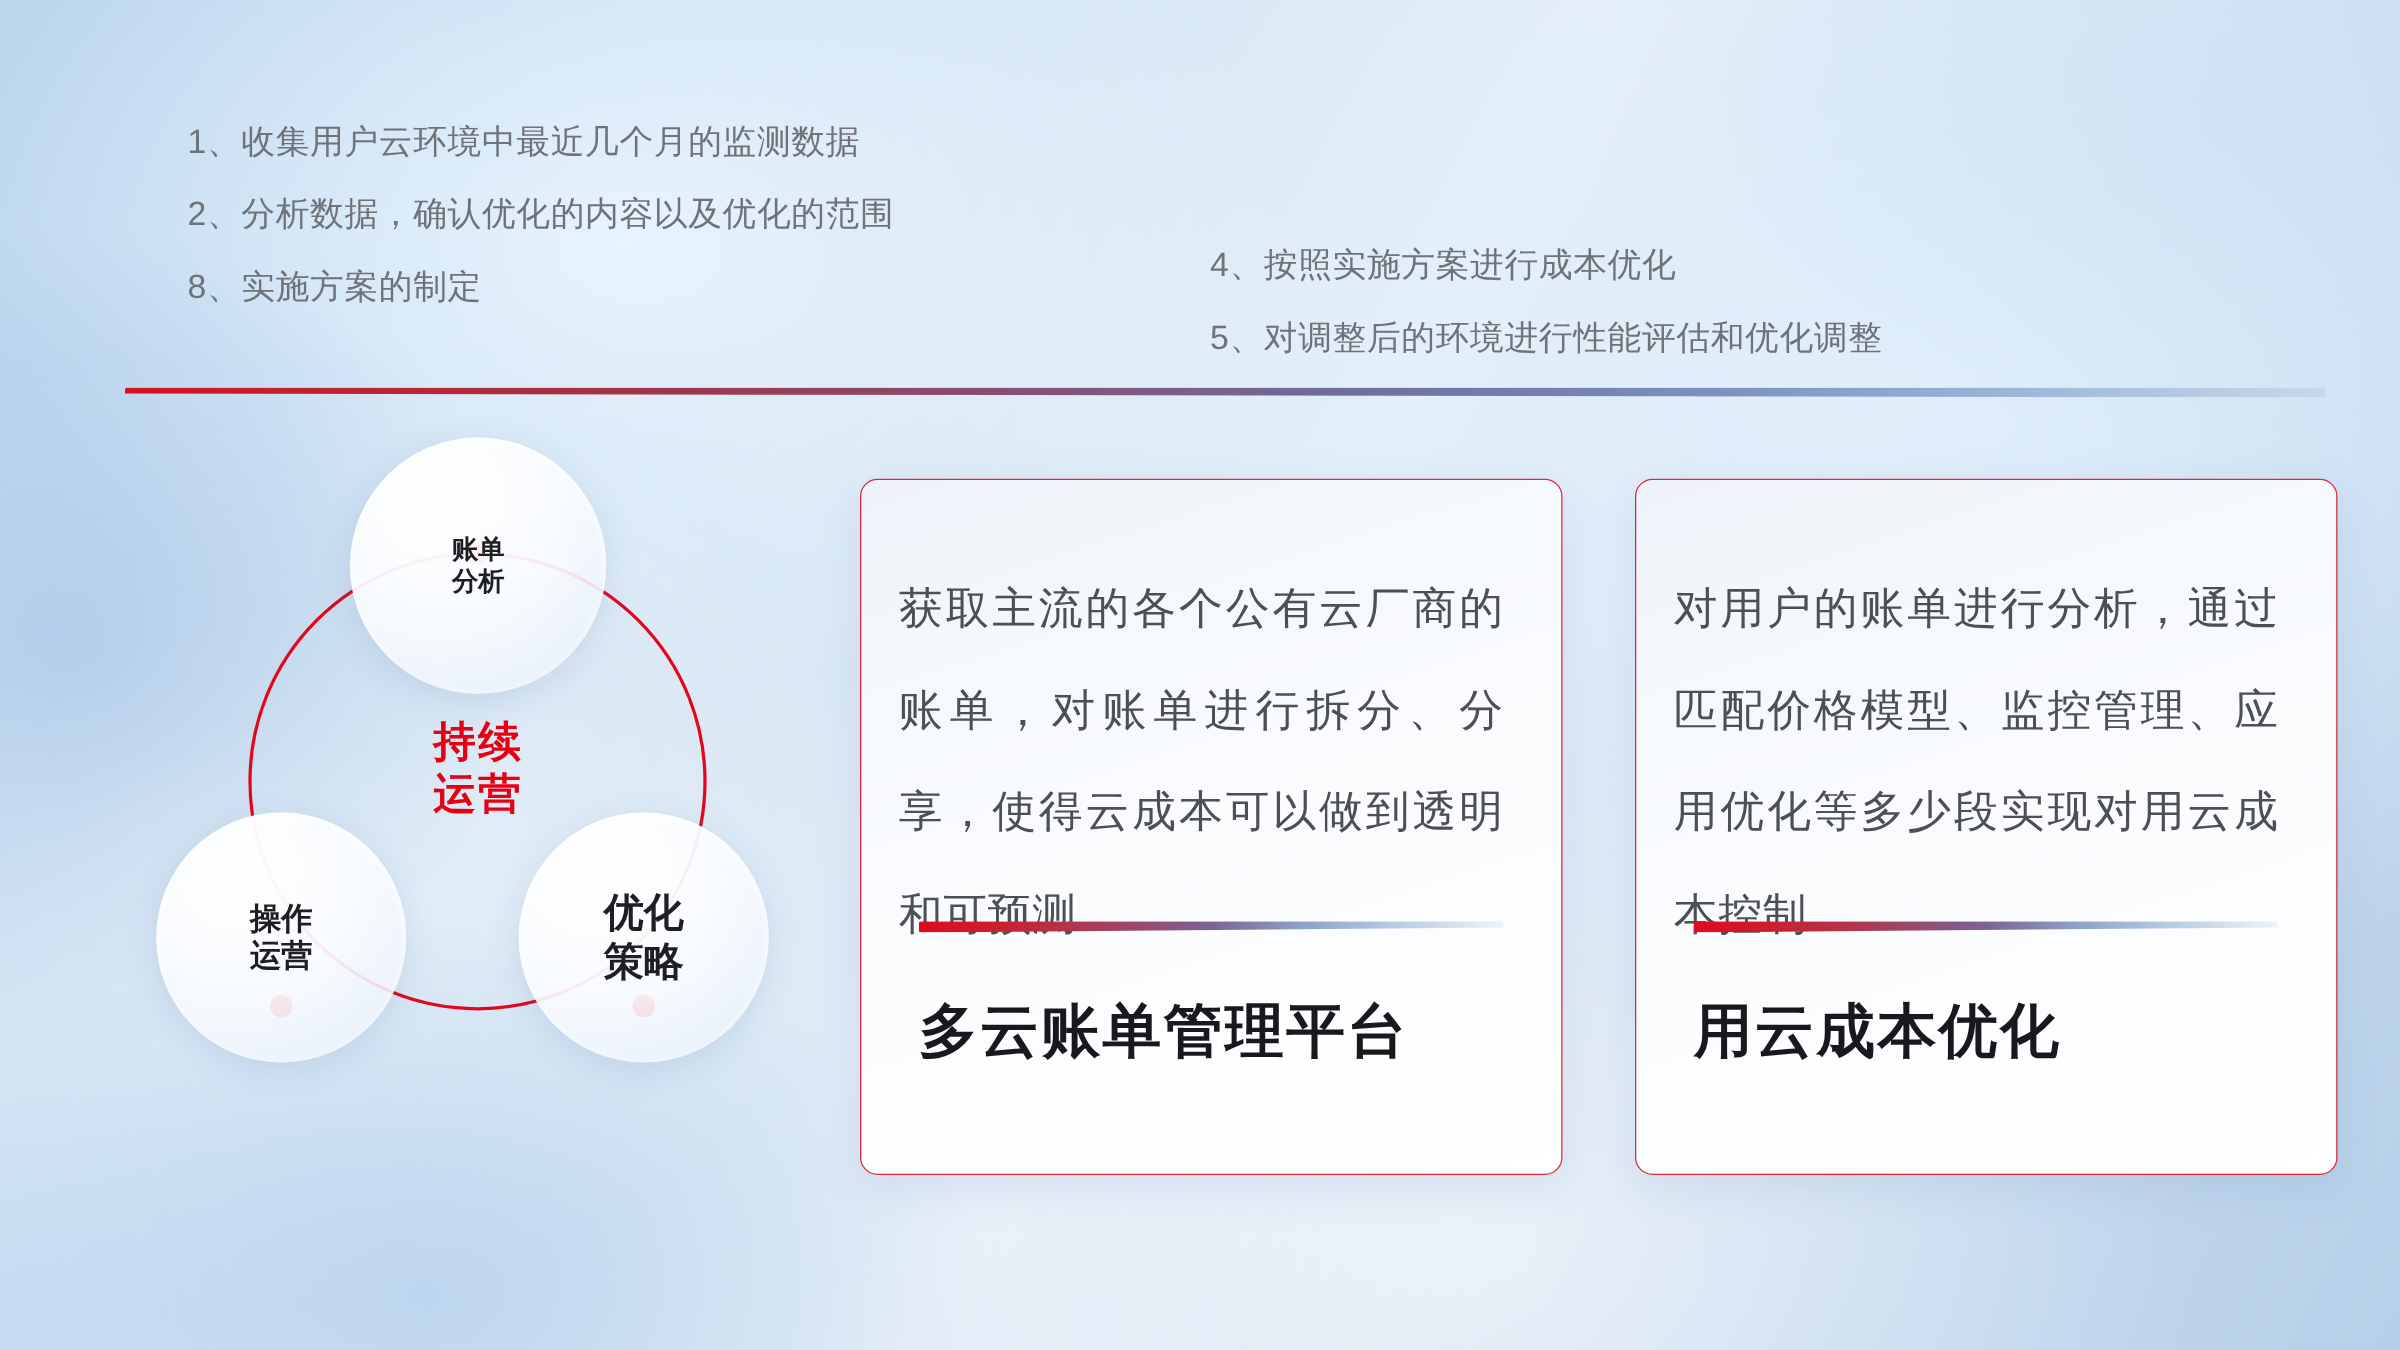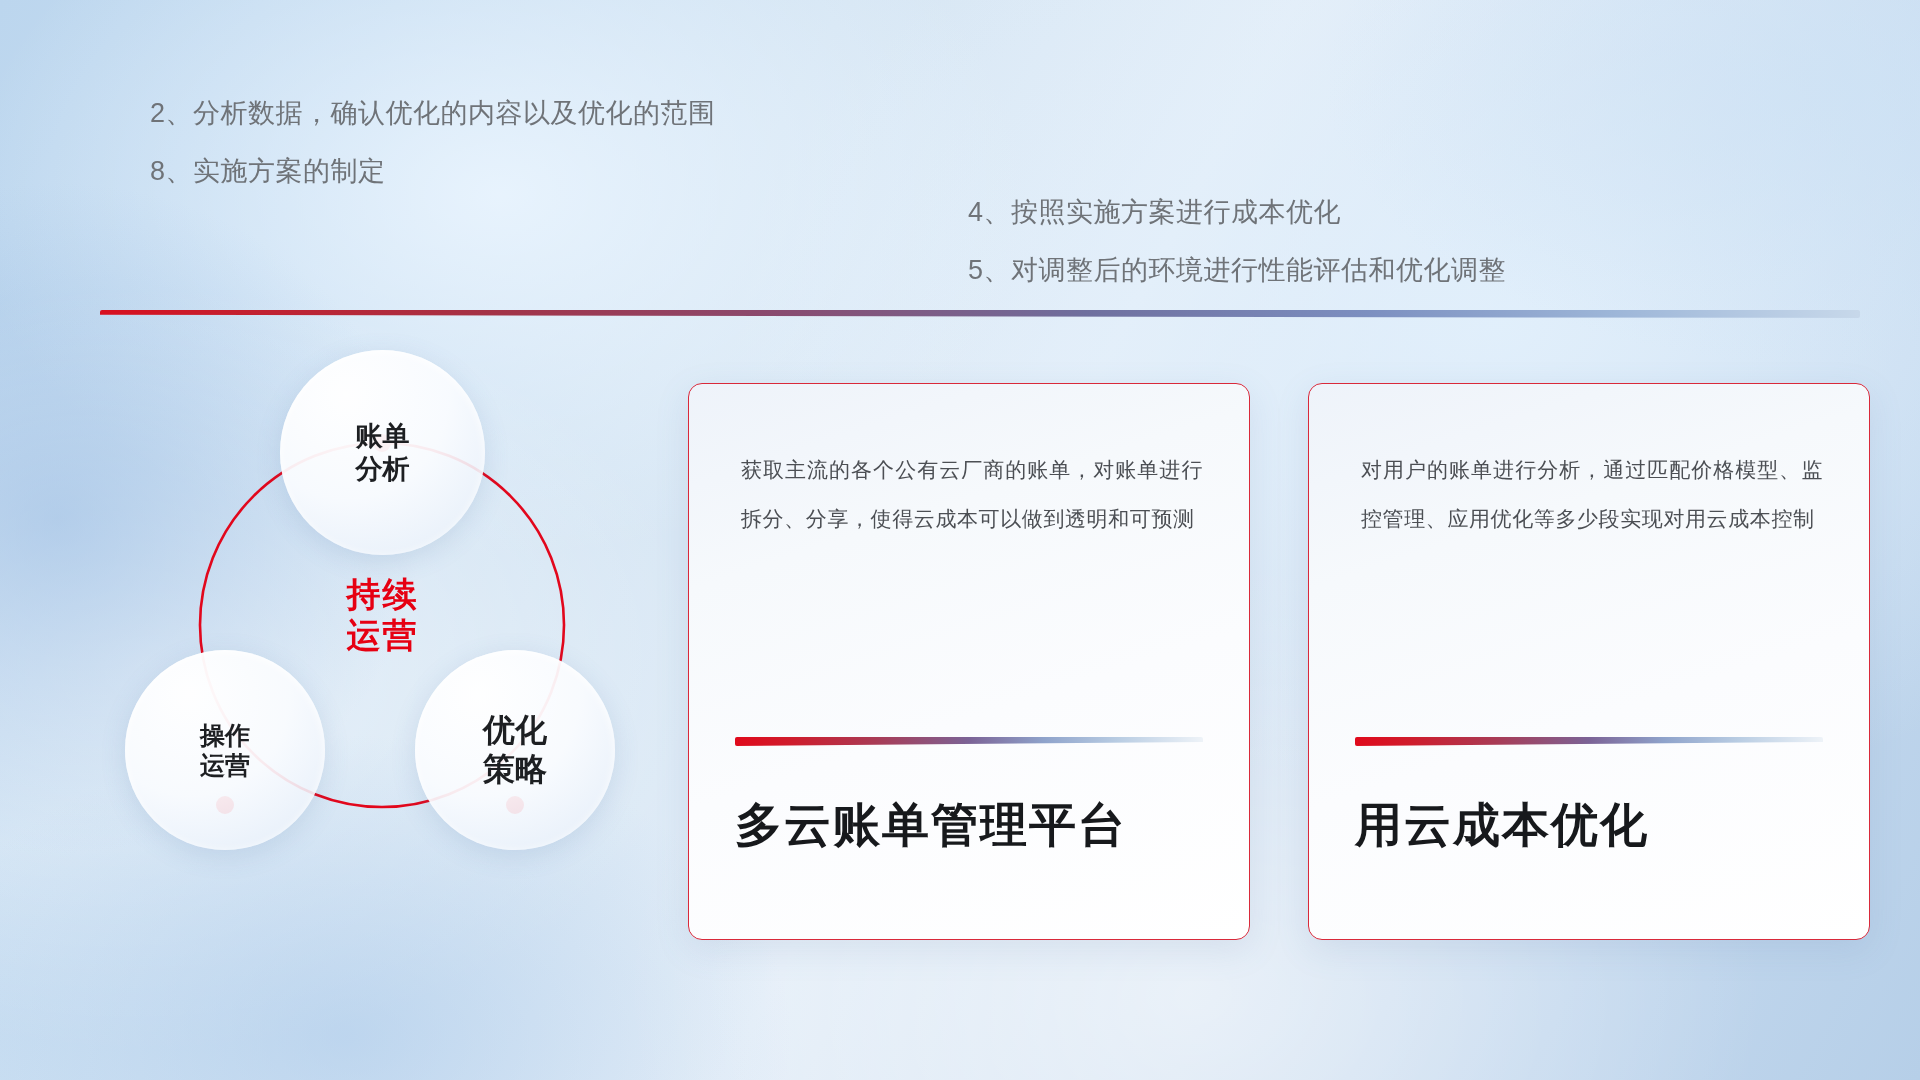--- a/index.html
+++ b/index.html
@@ -47,60 +47,61 @@
   .venn{position:absolute;left:95px;top:350px;width:560px;height:590px;}
   .venn svg{position:absolute;left:0;top:0;}
   .bubble{
     position:absolute;border-radius:50%;
     background:
       radial-gradient(120% 120% at 32% 22%, rgba(255,255,255,0.98) 0%, rgba(250,252,255,0.93) 42%, rgba(232,240,250,0.86) 78%, rgba(220,232,246,0.8) 100%);
     box-shadow:0 6px 26px rgba(80,120,170,0.16), inset 0 2px 10px rgba(255,255,255,0.9);
     display:flex;align-items:center;justify-content:center;text-align:center;
     color:#1d1f22;font-weight:bold;line-height:1.22;
   }
-  .b-top{left:185px;top:0px;width:205px;height:205px;font-size:27px;}
+  .b-top{left:185px;top:0px;width:205px;height:205px;font-size:21px;}
   .b-bl{left:30px;top:300px;width:200px;height:200px;font-size:25px;}
   .b-br{left:320px;top:300px;width:200px;height:200px;font-size:32px;}
   .venn-center{
     position:absolute;left:185px;top:195px;width:205px;height:140px;
     display:flex;align-items:center;justify-content:center;text-align:center;
     color:#e60012;font-weight:bold;font-size:34px;line-height:1.2;letter-spacing:2px;
   }
 
   
   .card{
     position:absolute;top:383px;width:560px;height:555px;border-radius:14px;
     border:1.6px solid #d9293a;
     background:linear-gradient(162deg,#eef3fa 0%,#f6f9fc 28%,#fbfcfe 58%,#ffffff 100%);
     box-shadow:0 10px 34px rgba(90,125,170,0.13);
     overflow:hidden;
   }
   .card-a{left:688px;}
   .card-b{left:1308px;}
   .card-body{
-    padding:62px 46px 0 52px;color:#4c4f54;font-size:21px;line-height:2.33;
+    padding:62px 46px 0 30px;color:#4c4f54;font-size:35px;line-height:2.33;
     letter-spacing:.6px;text-align:justify;
   }
   .card-rule{
     position:absolute;left:46px;width:468px;height:9px;top:353px;
     background:linear-gradient(90deg,#e00a1c 0%,#cf1c2c 12%,#a93b55 30%,#7b6396 50%,#8fa3cb 66%,#b9cde3 82%,#eef3f8 100%);
     clip-path:polygon(0 0,100% 0,100% 55%,0 100%);
     border-radius:2px;
   }
   .card-title{
     position:absolute;left:46px;top:410px;width:468px;
     font-size:47px;font-weight:bold;color:#17191c;letter-spacing:2px;
   }
 </style>
 </head>
 <body>
 
 <div class="stage">
 
   <div class="list list-left">
+    <div class="row">1、收集用户云环境中最近几个月的监测数据</div>
     <div class="row">2、分析数据，确认优化的内容以及优化的范围</div>
     <div class="row">8、实施方案的制定</div>
   </div>
 
   <div class="list list-right">
     <div class="row">4、按照实施方案进行成本优化</div>
     <div class="row">5、对调整后的环境进行性能评估和优化调整</div>
   </div>
 
   <div class="top-rule"></div>

